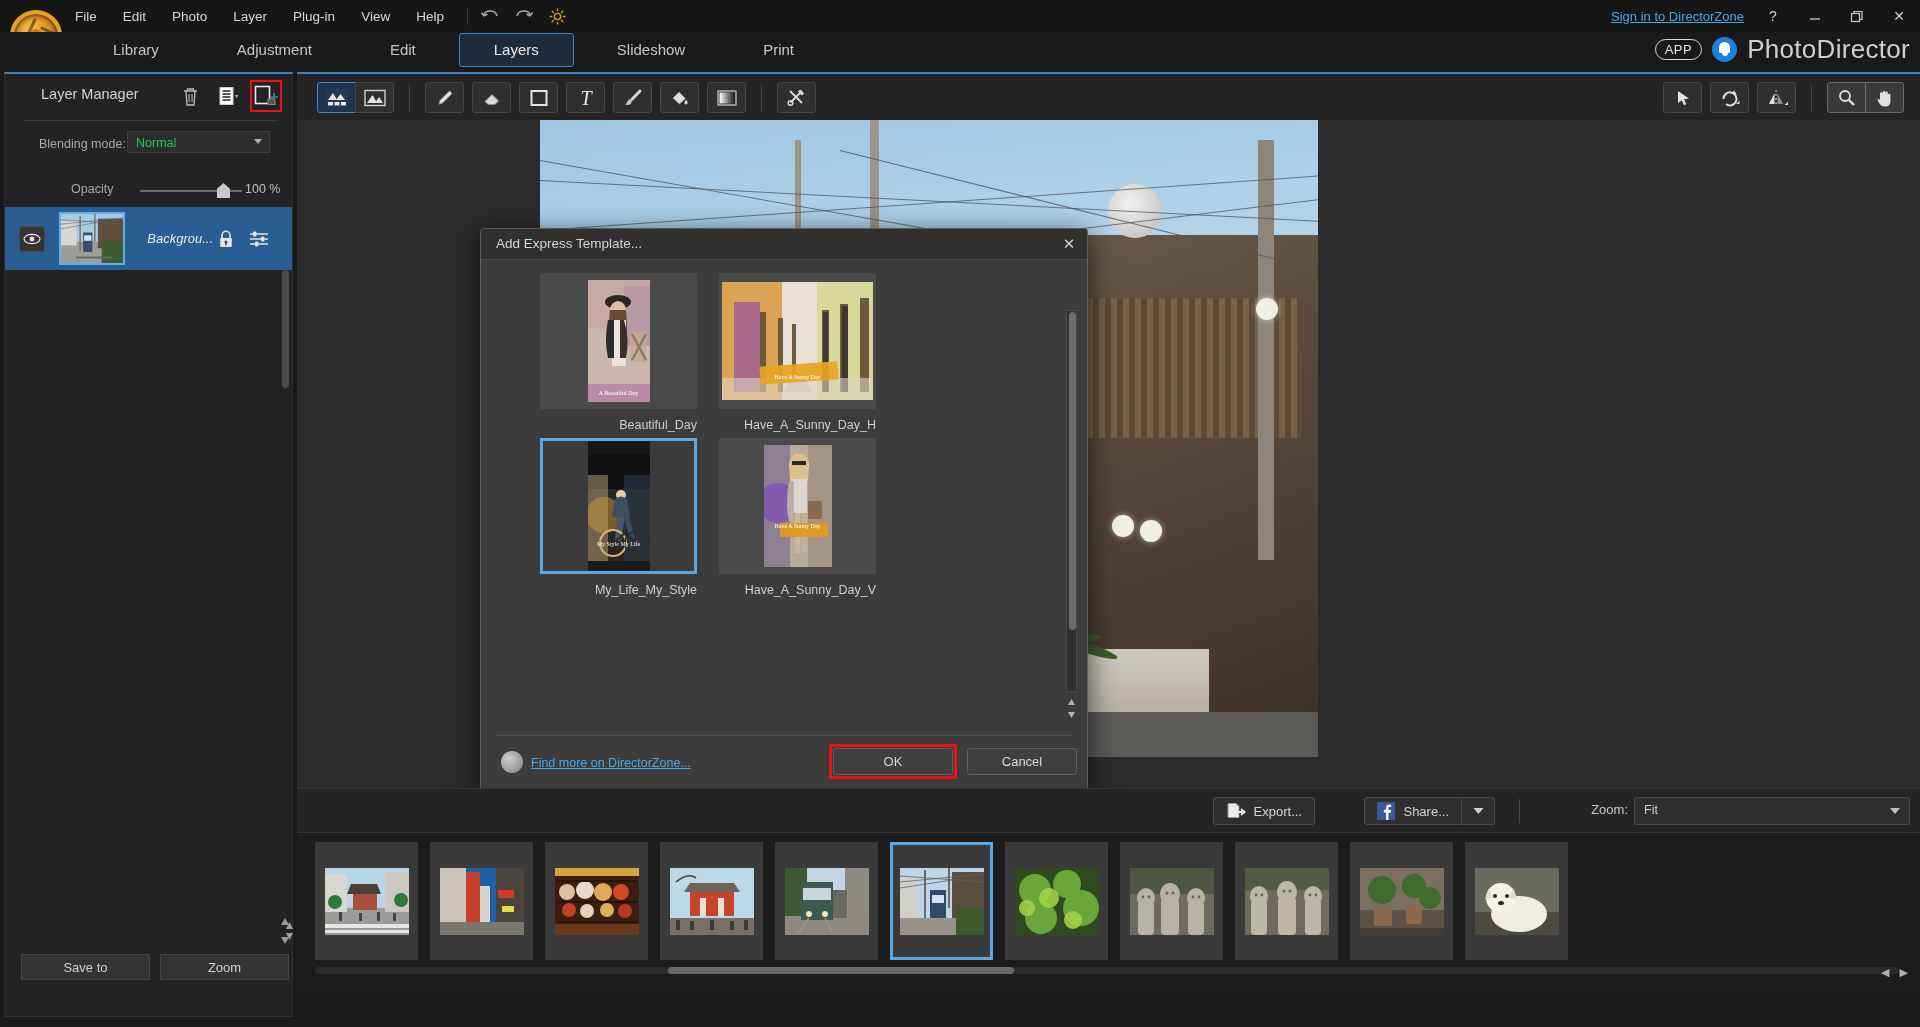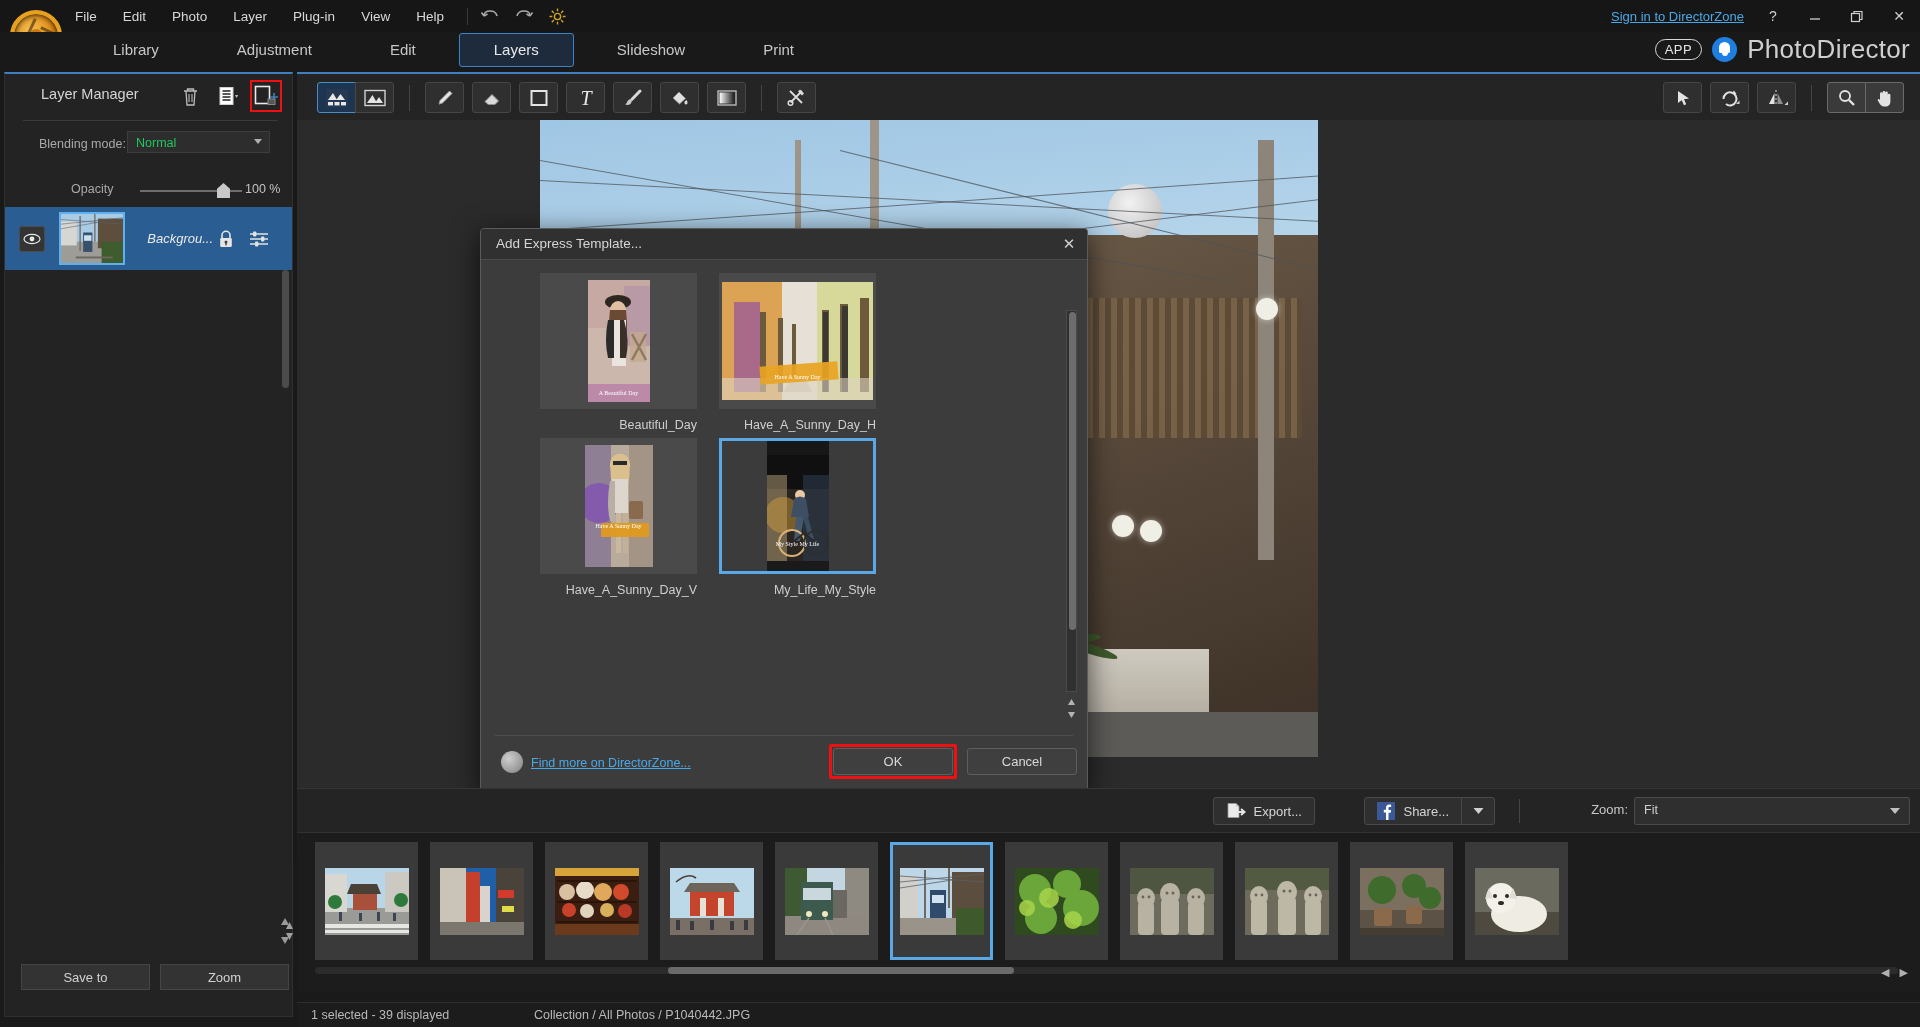--- a/index.html
+++ b/index.html
@@ -81,21 +81,21 @@
   .eyebtn { margin-left:14px; width:26px; height:26px; background:#343434; border:1px solid #4b4b4b;
     border-radius:3px; display:flex; align-items:center; justify-content:center; cursor:pointer; }
   .layerthumb { margin-left:14px; width:68px; height:53px; border:2px solid #5fb0ec; overflow:hidden; }
   .layername { flex:1; margin-left:22px; font-size:13px; color:#eaeaea; font-style:italic; }
   .lockbtn { width:26px; height:30px; display:flex; align-items:center; justify-content:center; cursor:pointer; }
   .adjbtn { width:30px; height:30px; margin-right:18px; margin-left:6px; display:flex; align-items:center; justify-content:center; cursor:pointer; }
 
   .lp-scroll { position:absolute; right:3px; top:196px; width:7px; height:118px; background:#4b4b4b; border-radius:4px; }
   .lp-scrollArrows { position:absolute; right:1px; bottom:68px; width:12px; height:34px; }
 
-  .lp-footer { position:absolute; left:0; right:0; bottom:6px; height:56px;text-decoration:underline; }
+  .lp-footer { position:absolute; left:0; right:0; bottom:16px; height:56px;text-decoration:underline; }
   .footbtn { position:absolute; top:10px; height:26px; background:#333333; border:1px solid #454545;
     font-size:13px; color:#d2d2d2; display:flex; align-items:center; justify-content:center; cursor:pointer; }
   #saveToBtn { left:16px; width:129px; }
   #clearBtn { left:155px; width:129px; }
 
   
   .edittoolbar { position:absolute; left:297px; top:72px; right:0; height:48px; background:#242424;
     border-top:2px solid #3f7fbf; }
   .tgroup { position:absolute; top:8px; display:flex; align-items:center; gap:8px; }
   .tbtn { width:39px; height:31px; background:#2f2f2f; border:1px solid #464646; border-radius:3px;
@@ -593,44 +593,20 @@
                 <rect x="0" y="96" width="152" height="22" fill="#ded4c2" opacity=".6"></rect>
                 <rect x="38" y="82" width="78" height="18" fill="#e8a424" opacity=".93" transform="rotate(-4 77 91)"></rect>
               </svg>
               <div class="cap" style="bottom:20px;">Have A Sunny Day</div>
             </div>
           </div>
           <div class="tpl-label">Have_A_Sunny_Day_H</div>
         </div>
 
         <div class="tpl-cell">
-          <div class="tpl-box">
-            <div class="thumb" style="width:68px; height:122px;">
-              <svg width="68" height="122" viewBox="0 0 68 122">
-                <rect width="68" height="122" fill="#b8ab9c"></rect>
-                <rect x="0" y="0" width="26" height="122" fill="#8e7f95"></rect>
-                <rect x="44" y="0" width="24" height="122" fill="#a49486"></rect>
-                <circle cx="14" cy="58" r="20" fill="#7b3cc0" opacity=".55"></circle>
-                <ellipse cx="35" cy="20" rx="10" ry="11" fill="#f0d0a8"></ellipse>
-                <path d="M26 14 q9-10 18 0 q2 22-3 30 h-12 q-5-10-3-30z" fill="#d9c08c"></path>
-                <rect x="28" y="16" width="14" height="4" fill="#2a2a2a"></rect>
-                <path d="M27 34 h16 v34 h-16z" fill="#ddd6cc"></path>
-                <path d="M25 36 q-4 22 0 40 h5 V36z" fill="#b8b0a4"></path>
-                <path d="M31 68 h5 v40 h-5z" fill="#c9b79f"></path>
-                <path d="M38 68 h5 v40 h-5z" fill="#c2b098"></path>
-                <rect x="44" y="56" width="14" height="18" rx="2" fill="#8a6a4e"></rect>
-                <rect x="16" y="78" width="48" height="14" fill="#e09a1d" opacity=".93"></rect>
-              </svg>
-              <div class="cap" style="bottom:38px;">Have A Sunny Day</div>
-            </div>
-          </div>
-          <div class="tpl-label">Have_A_Sunny_Day_V</div>
-        </div>
-
-        <div class="tpl-cell">
           <div class="tpl-box selected">
             <div class="thumb" style="width:62px; height:130px;">
               <svg width="62" height="130" viewBox="0 0 62 130">
                 <rect width="62" height="130" fill="#2a2520"></rect>
                 <rect x="0" y="0" width="62" height="14" fill="#171717"></rect>
                 <rect x="0" y="14" width="62" height="34" fill="#101010"></rect>
                 <rect x="0" y="34" width="20" height="96" fill="#b8a278" opacity=".5"></rect>
                 <circle cx="16" cy="74" r="18" fill="#d9a23c" opacity=".45"></circle>
                 <rect x="36" y="34" width="26" height="96" fill="#2c3b4d" opacity=".6"></rect>
                 <circle cx="33" cy="54" r="5" fill="#e8cba6"></circle>
@@ -641,20 +617,44 @@
                 <circle cx="49" cy="102" r="12" fill="none" stroke="#2e2e2e" stroke-width="2"></circle>
                 <path d="M25 102 L37 92 L49 102" stroke="#2a2a2a" stroke-width="2" fill="none"></path>
                 <rect x="0" y="120" width="62" height="10" fill="#1a1a1a"></rect>
               </svg>
               <div class="cap" style="bottom:24px;">My Style My Life</div>
             </div>
           </div>
           <div class="tpl-label">My_Life_My_Style</div>
         </div>
 
+        <div class="tpl-cell">
+          <div class="tpl-box">
+            <div class="thumb" style="width:68px; height:122px;">
+              <svg width="68" height="122" viewBox="0 0 68 122">
+                <rect width="68" height="122" fill="#b8ab9c"></rect>
+                <rect x="0" y="0" width="26" height="122" fill="#8e7f95"></rect>
+                <rect x="44" y="0" width="24" height="122" fill="#a49486"></rect>
+                <circle cx="14" cy="58" r="20" fill="#7b3cc0" opacity=".55"></circle>
+                <ellipse cx="35" cy="20" rx="10" ry="11" fill="#f0d0a8"></ellipse>
+                <path d="M26 14 q9-10 18 0 q2 22-3 30 h-12 q-5-10-3-30z" fill="#d9c08c"></path>
+                <rect x="28" y="16" width="14" height="4" fill="#2a2a2a"></rect>
+                <path d="M27 34 h16 v34 h-16z" fill="#ddd6cc"></path>
+                <path d="M25 36 q-4 22 0 40 h5 V36z" fill="#b8b0a4"></path>
+                <path d="M31 68 h5 v40 h-5z" fill="#c9b79f"></path>
+                <path d="M38 68 h5 v40 h-5z" fill="#c2b098"></path>
+                <rect x="44" y="56" width="14" height="18" rx="2" fill="#8a6a4e"></rect>
+                <rect x="16" y="78" width="48" height="14" fill="#e09a1d" opacity=".93"></rect>
+              </svg>
+              <div class="cap" style="bottom:38px;">Have A Sunny Day</div>
+            </div>
+          </div>
+          <div class="tpl-label">Have_A_Sunny_Day_V</div>
+        </div>
+
       </div>
 
       <div class="dlg-scrollbar">
         <div class="dlg-thumbbar"></div>
       </div>
       <div class="dlg-sarrow" style="top:428px;">
         <svg width="9" height="8" viewBox="0 0 9 8">
             <path d="M4.5 1 L8 7 L1 7 Z" fill="#b4b4b4"></path>
           </svg>
       </div>
@@ -957,18 +957,14 @@
     </div>
   </div>
 
   <div class="fs-vscroll">
     <svg width="13" height="140" viewBox="0 0 13 140">
         <path d="M6.5 82 L10 89 L3 89 Z" fill="#a0a0a0"></path>
         <path d="M6.5 100 L10 93 L3 93 Z" fill="#a0a0a0"></path>
       </svg>
   </div>
 
-  <div class="statusbar">
-    <div class="st-left">1 selected - 39 displayed</div>
-    <div class="st-mid">Collection / All Photos / P1040442.JPG</div>
-  </div>
 
 </div>
 
 </body></html>

